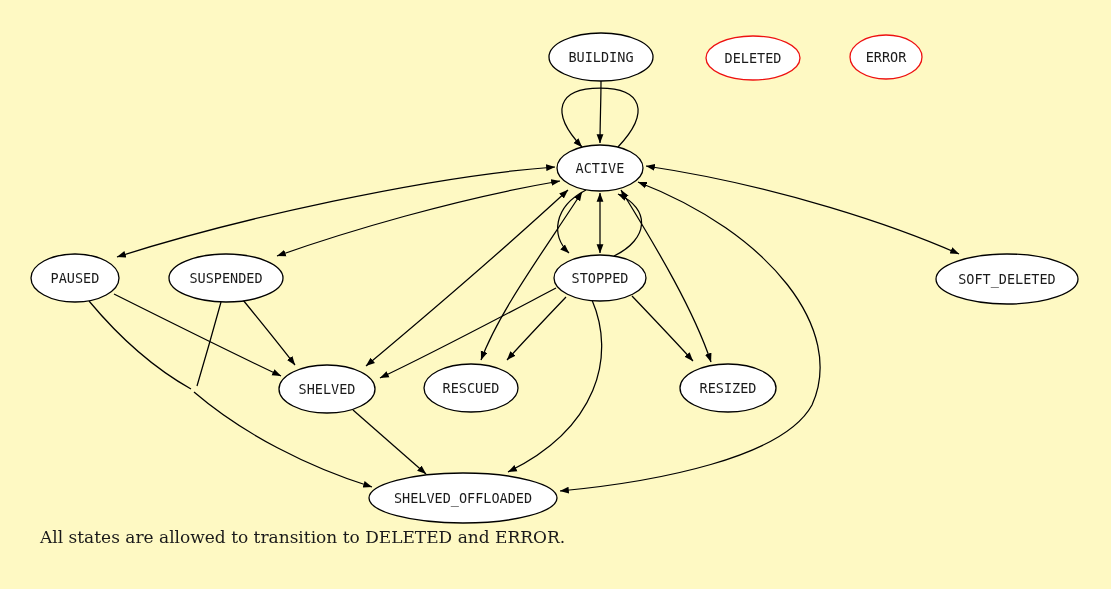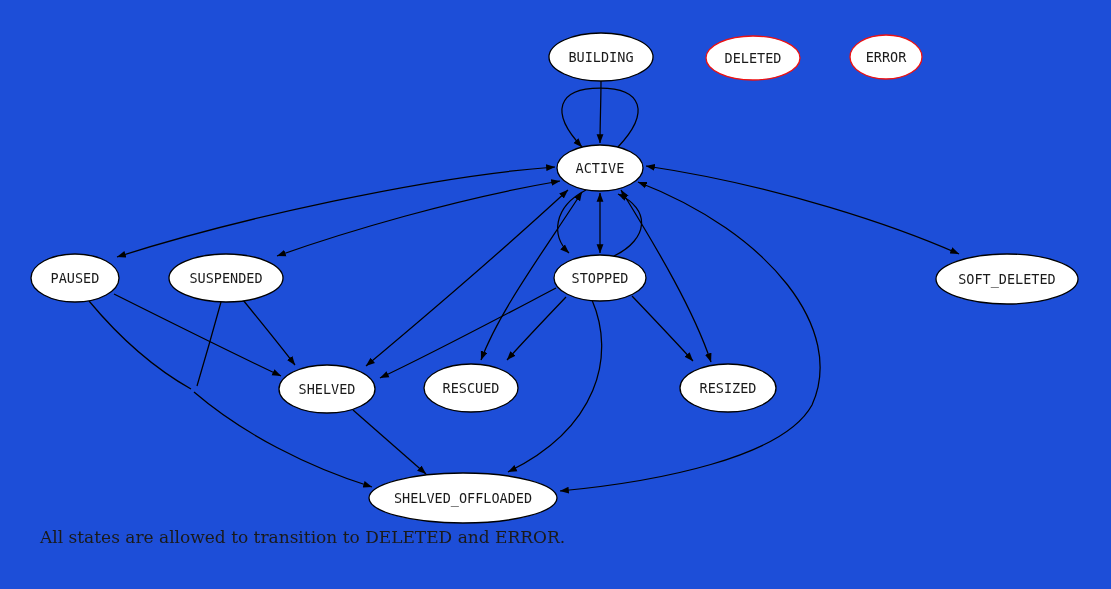--- a/index.html
+++ b/index.html
@@ -1,20 +1,20 @@
 <!DOCTYPE html>
 <html><head>
 <meta charset="utf-8">
 <style>
   html, body { margin: 0; padding: 0; background: #ffffff; }
   .canvas {
     position: relative;
     width: 1111px;
     height: 589px;
-    background: #1d4ed8;
+    background: #fef9c3;
     overflow: hidden;
   }
   svg { display: block; }
   .edge {
     fill: none;
     stroke: #000000;
     stroke-width: 1.25;
   }
   .node-ellipse {
     fill: #ffffff;

